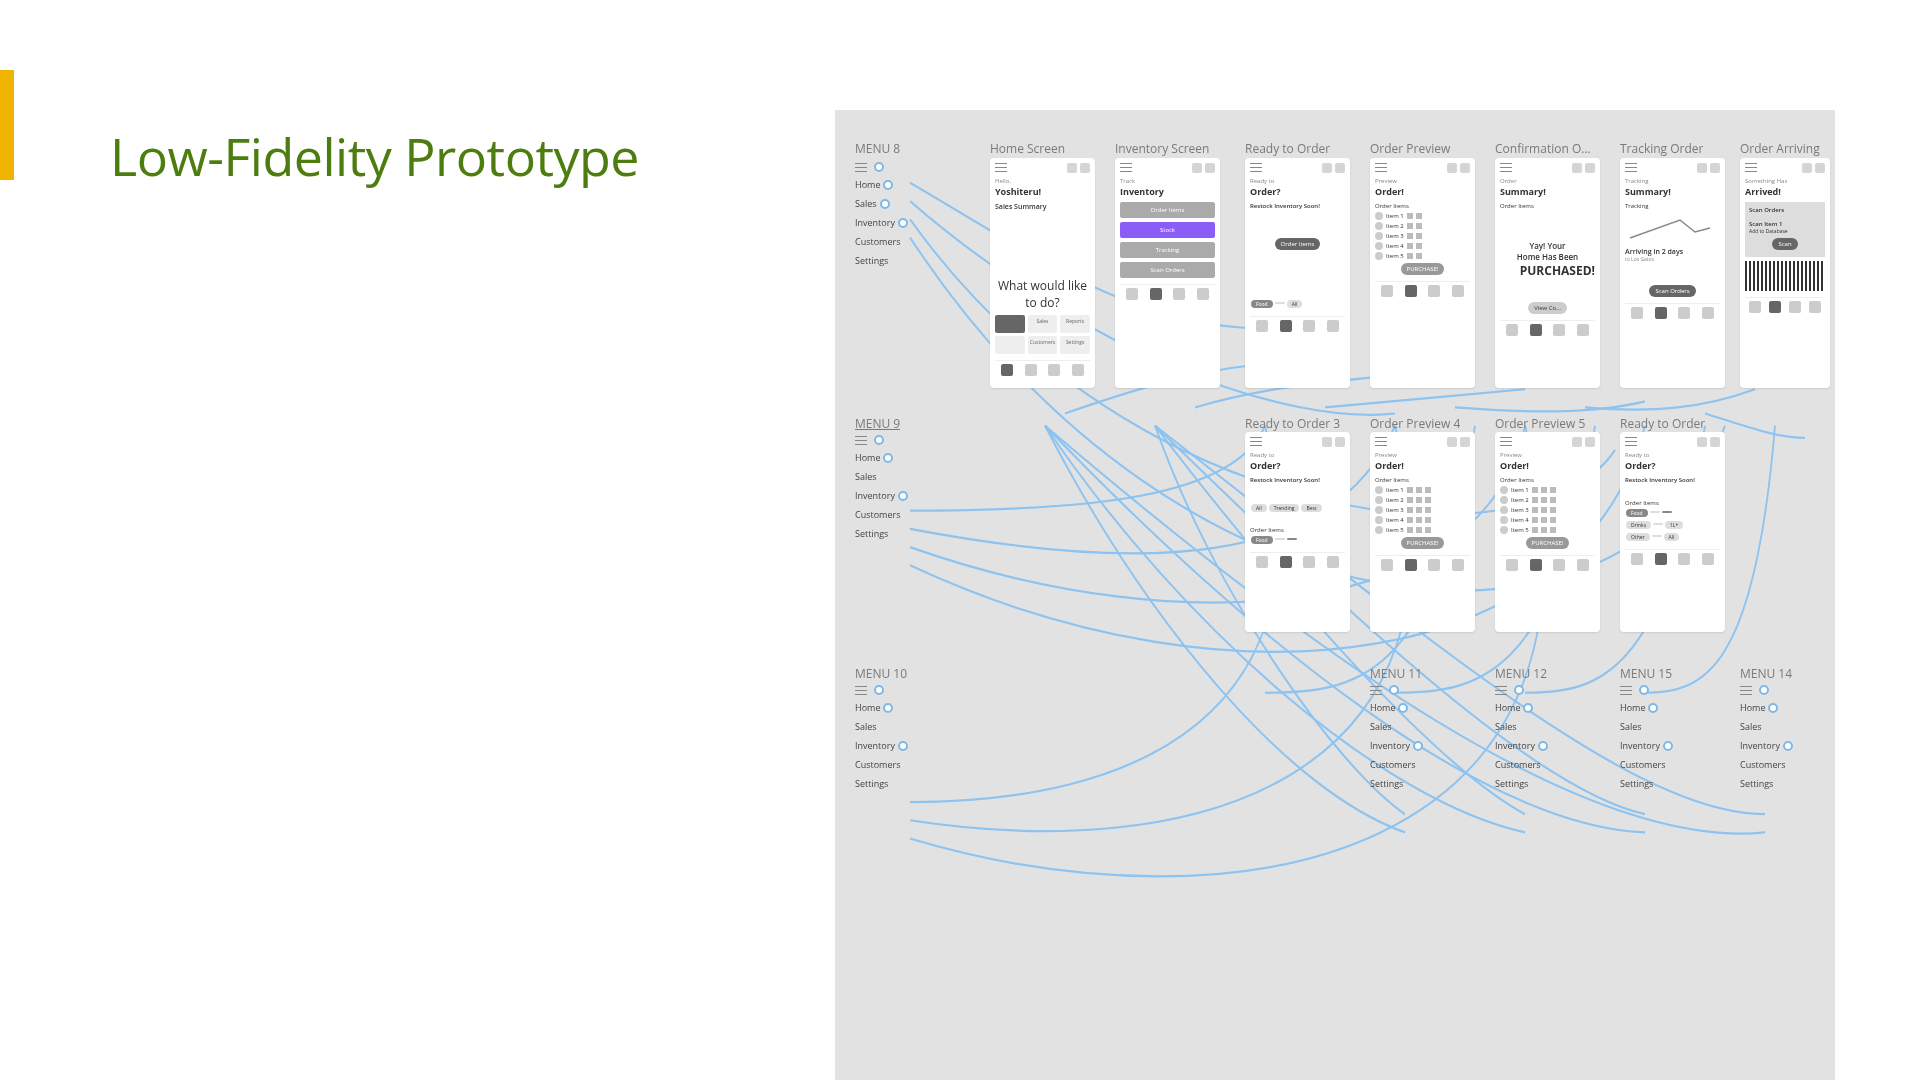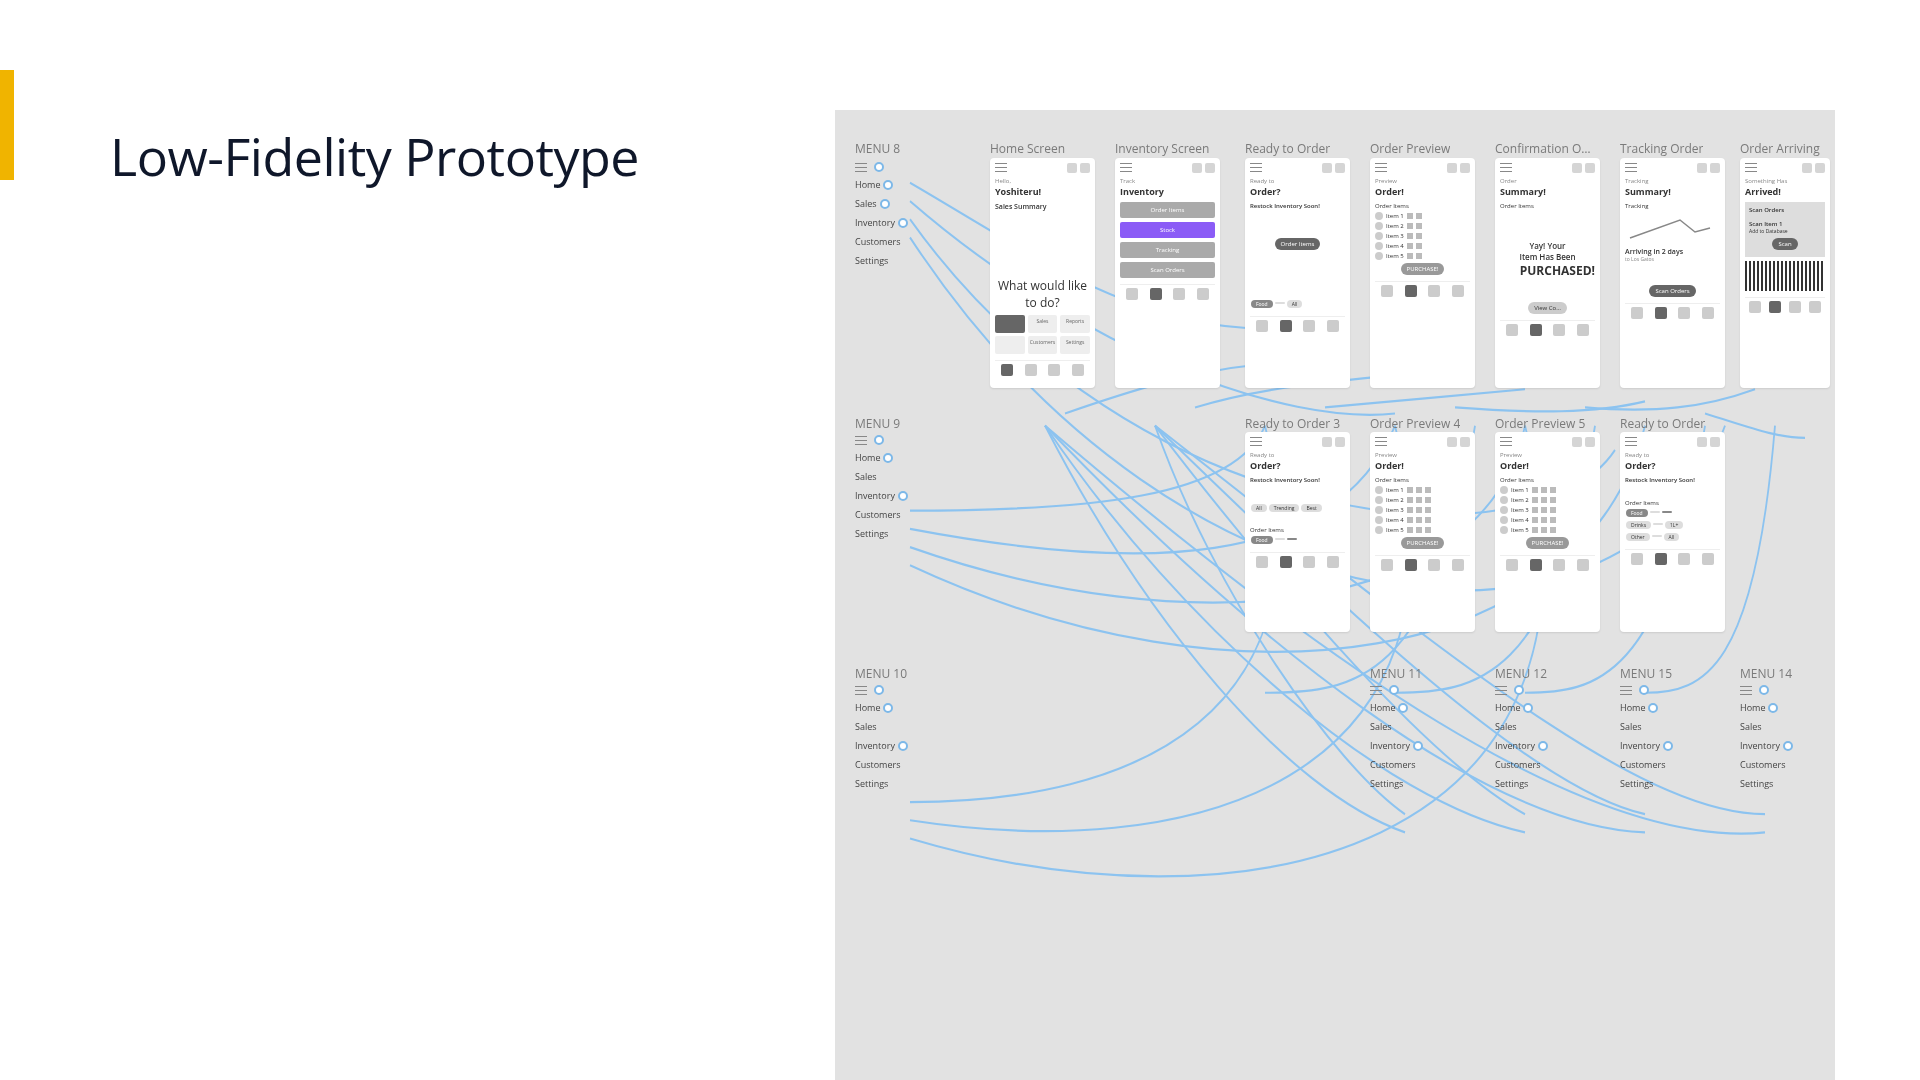--- a/index.html
+++ b/index.html
@@ -3,21 +3,21 @@
 <meta charset="utf-8">
 <style>
   * { box-sizing: border-box; margin: 0; padding: 0; }
   body {
     width: 1920px; height: 1080px;
     font-family: "Segoe UI", "Open Sans", sans-serif;
     background: #ffffff; position: relative; overflow: hidden;
   }
   .accent-bar { position: absolute; left: 0; top: 70px; width: 14px; height: 110px; background: #f0b400; }
   .left-col { position: absolute; left: 110px; top: 120px; width: 560px; }
-  .title { font-size: 52px; font-weight: 400; color: #0f172a; letter-spacing: -0.5px; }
+  .title { font-size: 52px; font-weight: 400; color: #4d7c0f; letter-spacing: -0.5px; }
   .body-text { margin-top: 180px; font-size: 26px; line-height: 1.95; color: #5a5f66; font-weight: 400; }
   .canvas { position: absolute; left: 835px; top: 110px; width: 1000px; height: 1032px; background: #e2e2e2; overflow: hidden; }
 
   .frame-lbl { position: absolute; font-size: 12px; color: #7a7a7a; font-weight: 500; white-space: nowrap; max-width: 110px; overflow: hidden; text-overflow: ellipsis; }
 
   .menu-block { position: absolute; width: 105px; }
   .menu-block .mi { font-size: 9px; color: #444; margin-bottom: 6px; display: flex; align-items: center; }
   .hot { display:inline-block; width:10px; height:10px; background:#fff; border:2px solid #7db8e8; border-radius:50%; margin-left:3px; flex-shrink:0; }
   .ham { display:inline-block; width:12px; height:9px; margin-right:4px; position:relative; }
   .ham:before,.ham:after { content:''; position:absolute; left:0; right:0; height:1px; background:#888; }
@@ -264,21 +264,21 @@
         <div style="display:flex;gap:3px;">
           <div class="sq"></div>
           <div class="sq"></div>
         </div>
       </div>
     <div class="tt-sm">Order</div>
     <div class="tt">Summary!</div>
     <div style="font-size:6px;">Order Items</div>
     <div style="height:30px;"></div>
     <div style="text-align:center;font-size:8px;font-weight:600;">Yay! Your</div>
-    <div style="text-align:center;font-size:8px;font-weight:600;">Item Has Been</div>
+    <div style="text-align:center;font-size:8px;font-weight:600;">Home Has Been</div>
     <div style="text-align:right;font-size:12px;font-weight:700;">PURCHASED!</div>
     <div style="height:20px;"></div>
     <div class="pill" style="background:#ccc;color:#333;">View Co…</div>
     <div class="footer-nav">
         <div class="n"></div>
         <div class="n dk"></div>
         <div class="n"></div>
         <div class="n"></div>
       </div>
   </div>
@@ -327,21 +327,21 @@
     </div>
     <div class="barcode"></div>
     <div class="footer-nav">
         <div class="n"></div>
         <div class="n dk"></div>
         <div class="n"></div>
         <div class="n"></div>
       </div>
   </div>
 
-  <div class="frame-lbl" style="left:20px; top:305px;">MENU 9</div>
+  <div class="frame-lbl" style="left:20px; top:305px;text-decoration:underline;">MENU 9</div>
   <div class="frame-lbl" style="left:410px; top:305px;">Ready to Order 3</div>
   <div class="frame-lbl" style="left:535px; top:305px;">Order Preview 4</div>
   <div class="frame-lbl" style="left:660px; top:305px;">Order Preview 5</div>
   <div class="frame-lbl" style="left:785px; top:305px;">Ready to Order</div>
 
   <div class="menu-block" style="left:20px; top:325px;">
     <div class="mi">
         <span class="ham"></span>
         <span class="hot"></span>
       </div>

